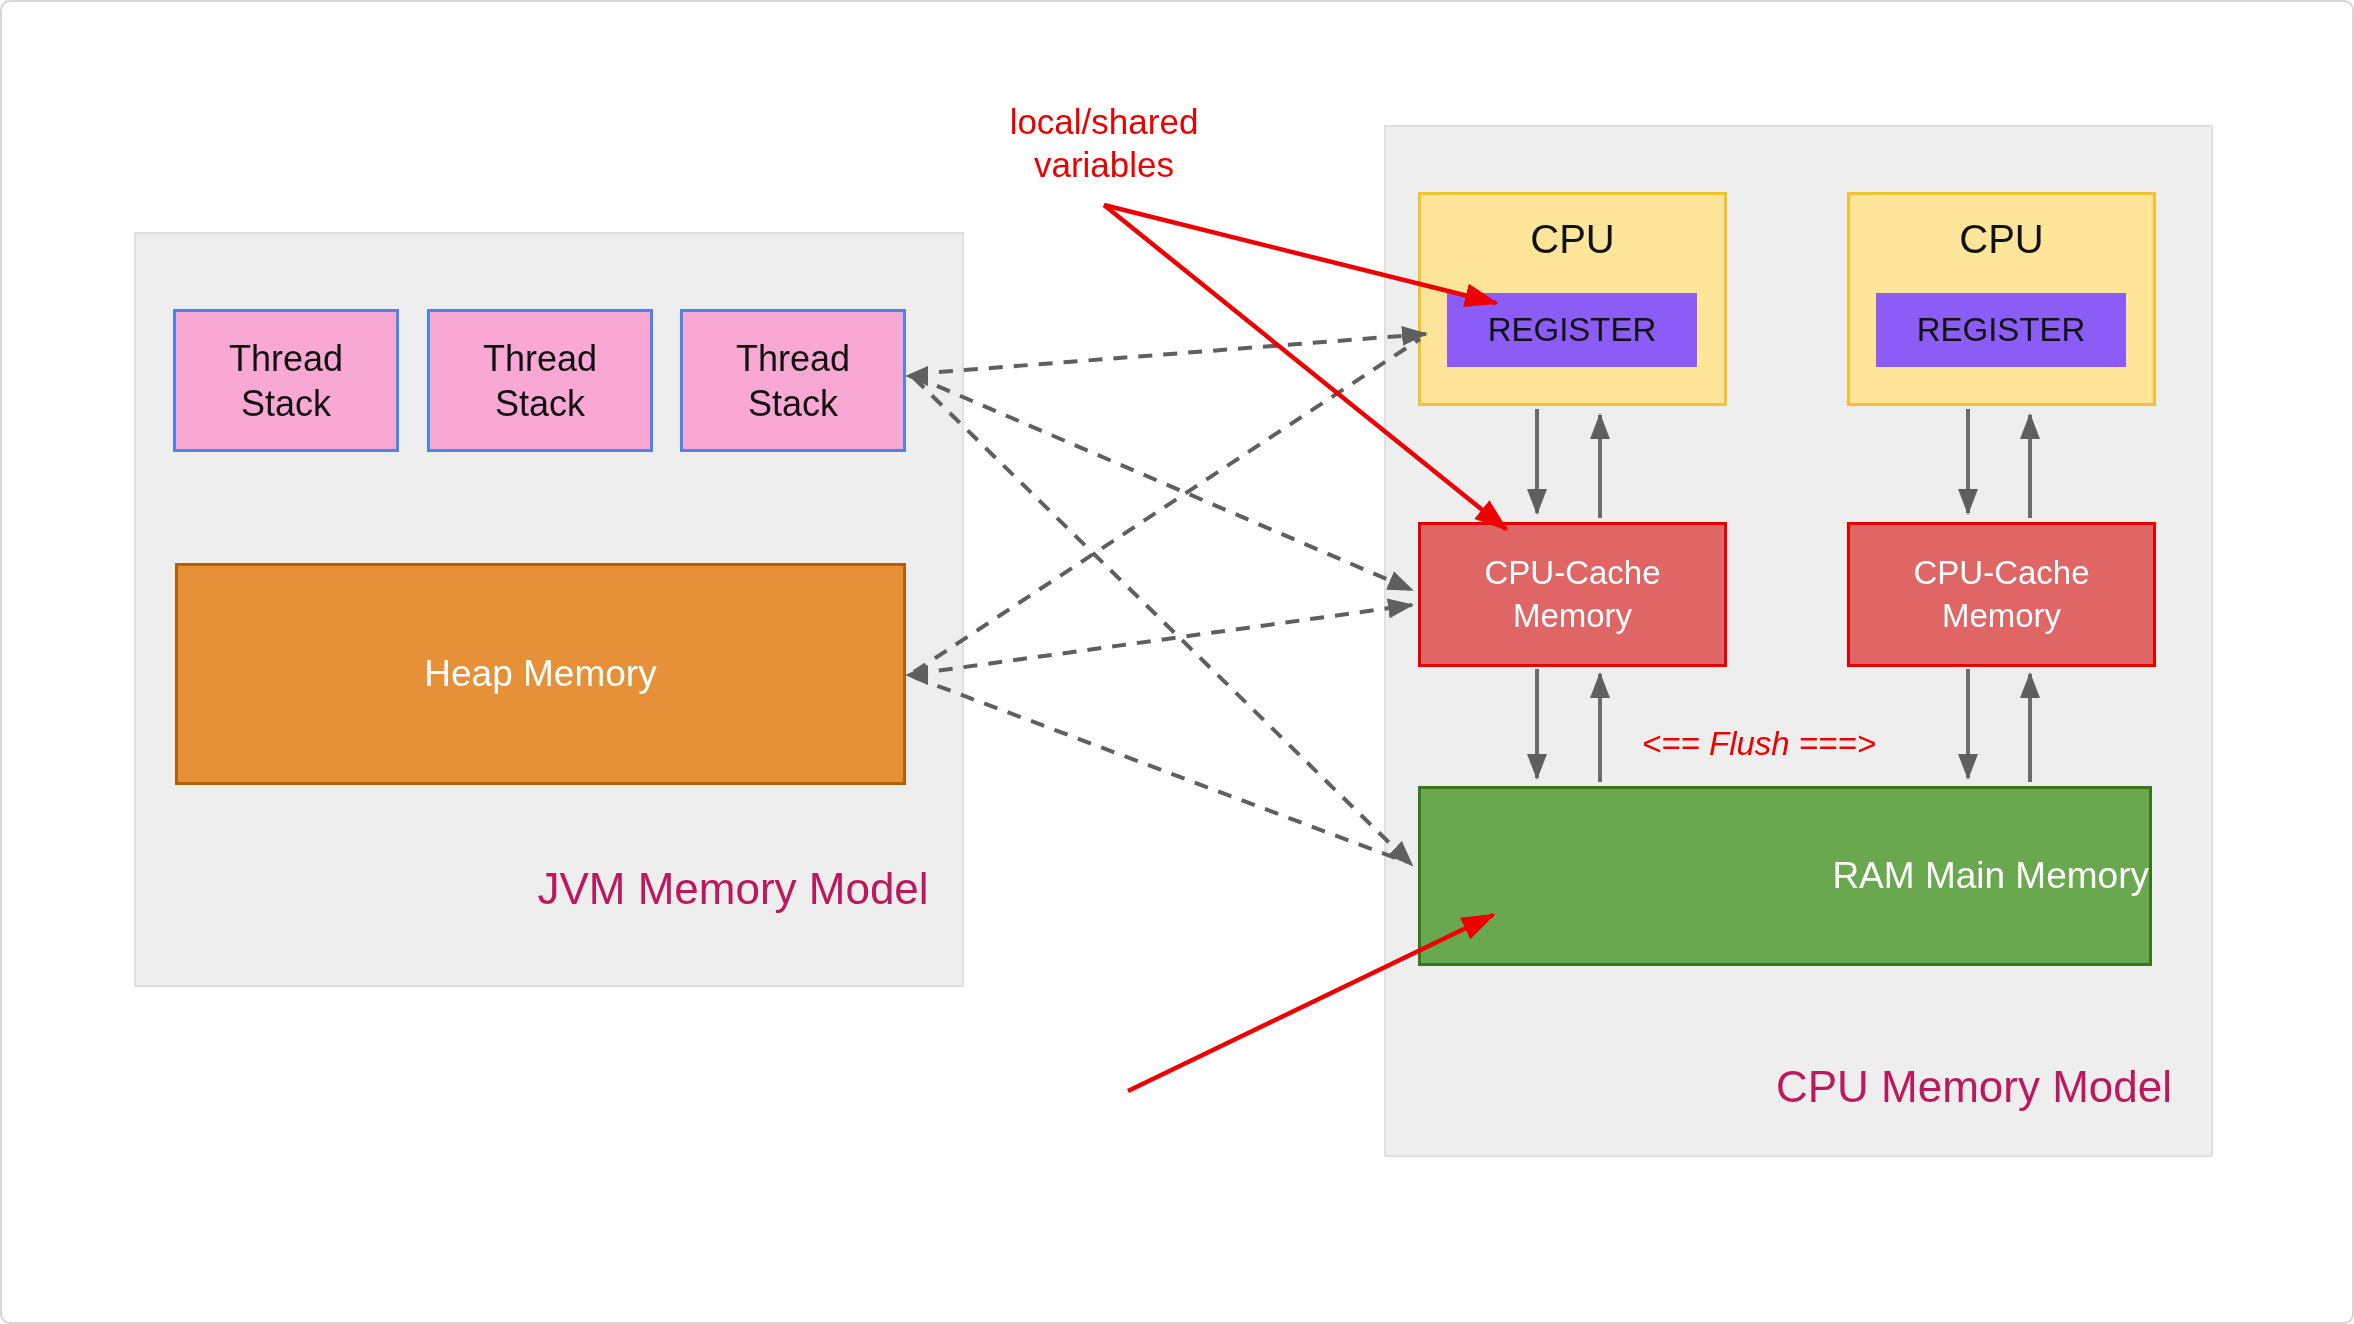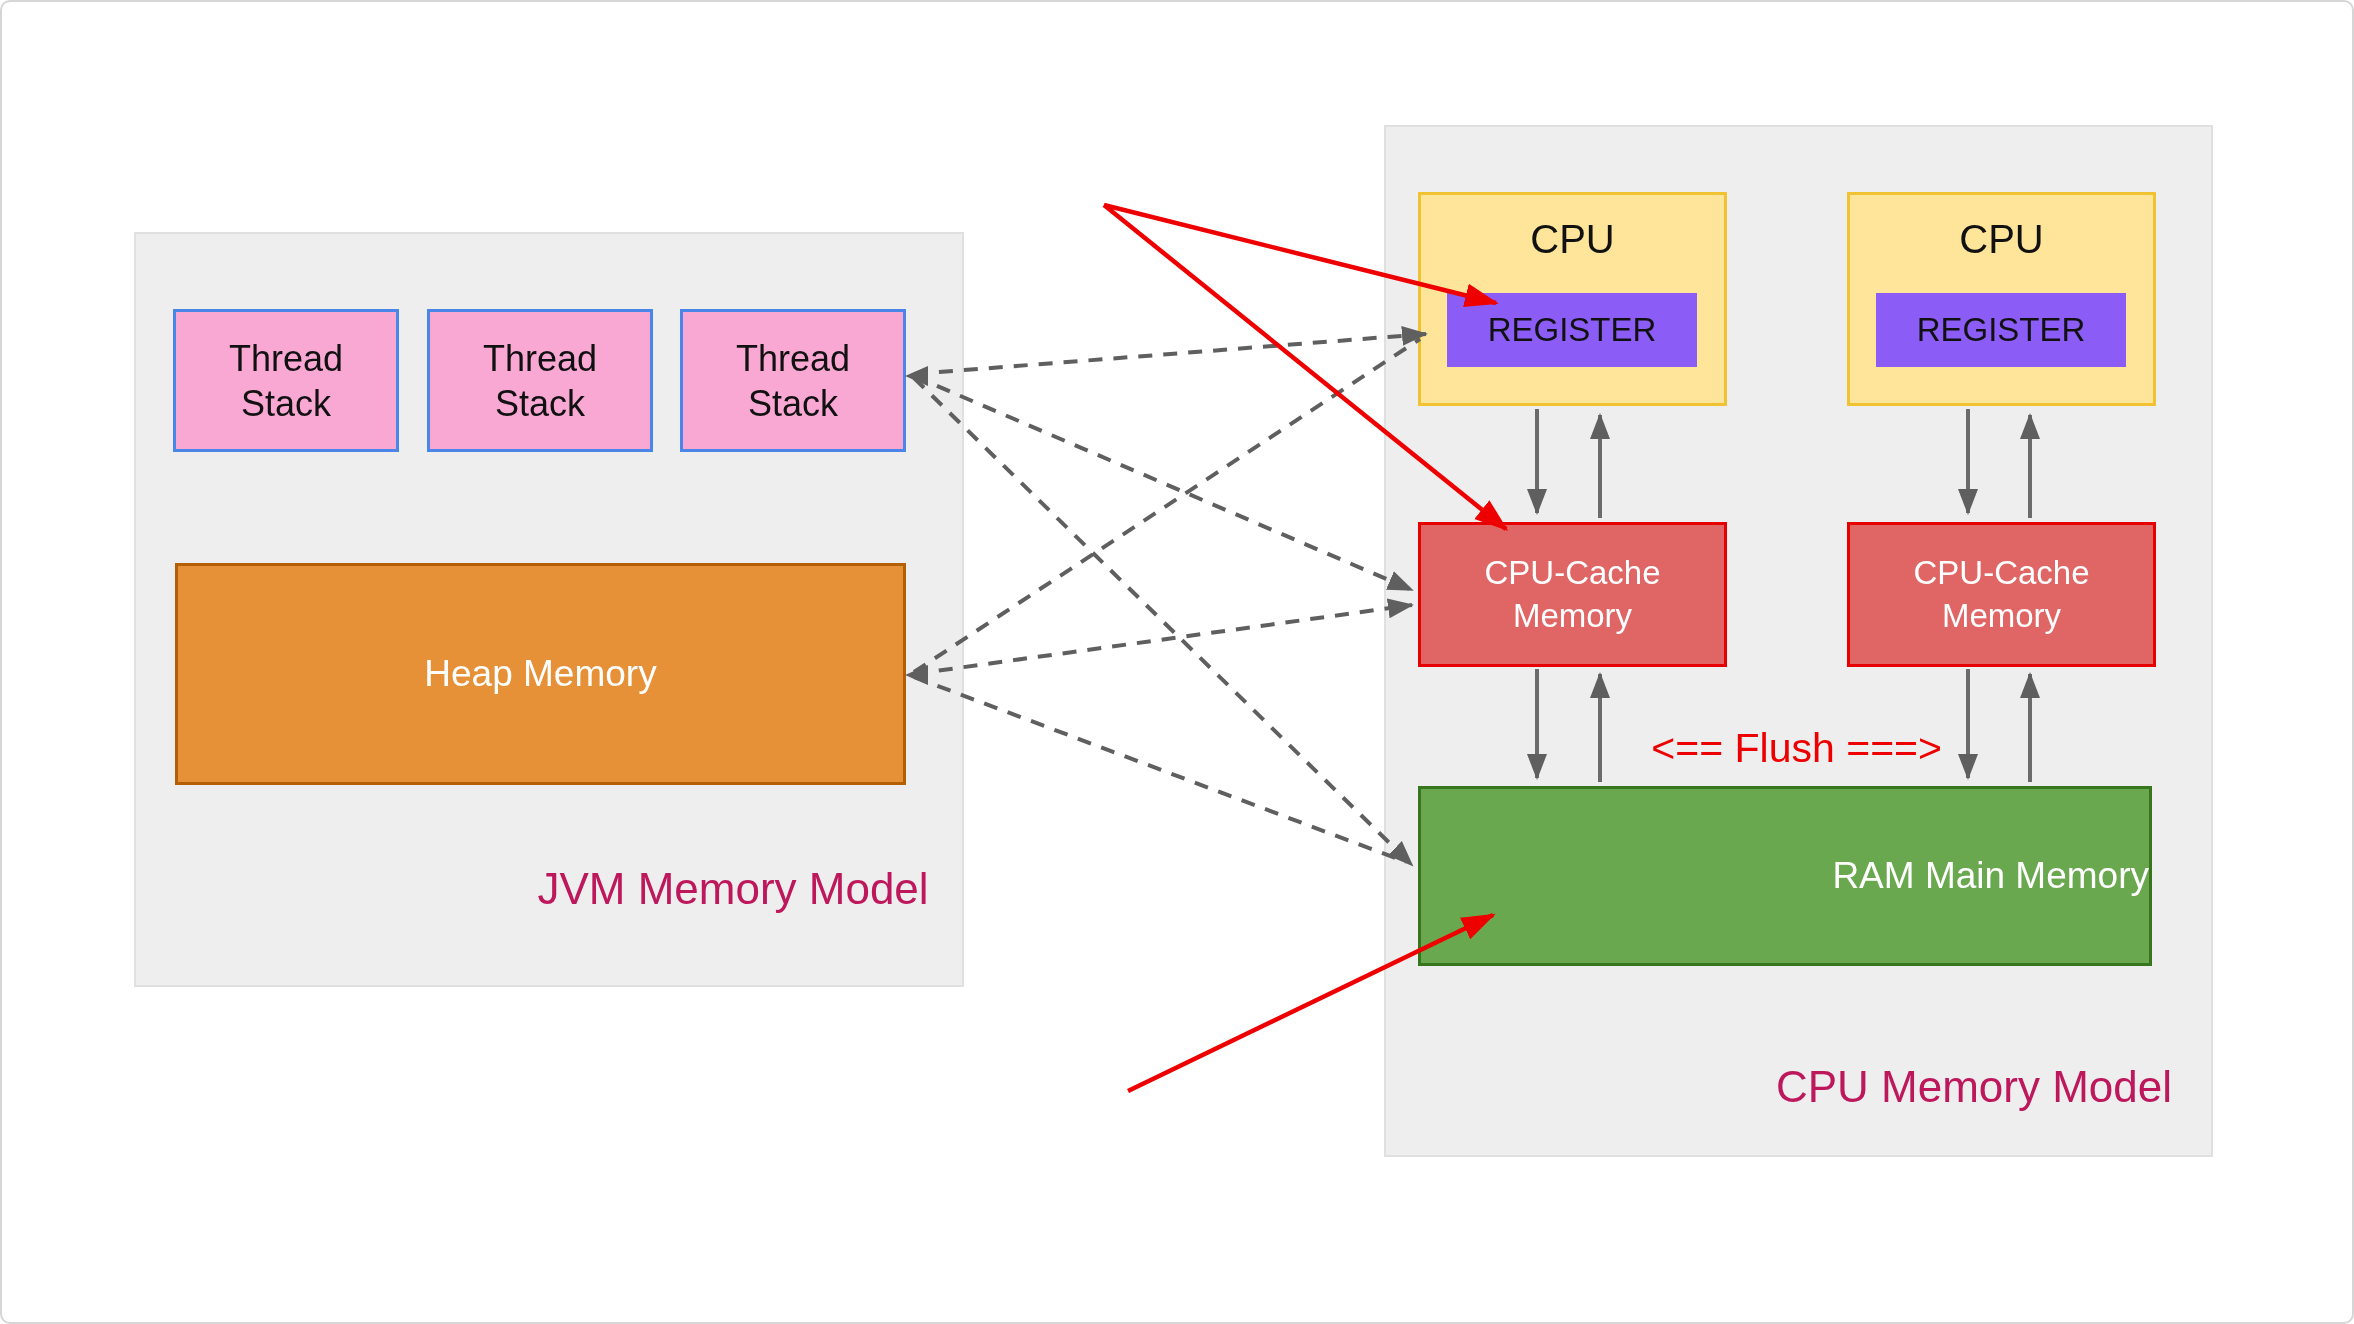--- a/index.html
+++ b/index.html
@@ -47,22 +47,22 @@
   }
   .panel-label {
     position: absolute; text-align: center; color: #be185d;
     font-size: 44px; width: 600px;
   }
   .red-note {
     position: absolute; text-align: center; color: #ee0000;
     font-size: 35px; line-height: 1.24; width: 400px;
   }
   .flush-note {
-    position: absolute; text-align: right; color: #ee0000;
-    font-size: 41px; width: 300px;
+    position: absolute; text-align: left; color: #ee0000;
+    font-size: 33px; width: 300px; font-style: italic;
   }
   #arrow-layer {
     position: absolute; left: 0; top: 0; width: 2354px; height: 1324px;
     pointer-events: none;
   }
 </style>
 </head>
 <body>
 
 <div id="canvas">
@@ -114,20 +114,22 @@
   </div>
 
   <div class="flush-note" style="left:1640px; top:723px;">&lt;== Flush ===&gt;</div>
 
   <div class="box ram-box" style="left:1416px; top:784px; width:734px; height:180px;">
     <span>RAM Main Memory</span>
   </div>
 
   <div class="panel-label" style="left:1672px; top:1060px;">CPU Memory Model</div>
 
+  <div class="red-note prewrap" style="left:902px; top:98px;">local/shared
+variables</div>
 
   <svg id="arrow-layer" viewBox="0 0 2354 1324" xmlns="http://www.w3.org/2000/svg">
     <defs>
       <marker id="ah-gray" markerUnits="userSpaceOnUse" markerWidth="28" markerHeight="22" refX="24" refY="11" orient="auto">
         <path d="M0,1 L26,11 L0,21 Z" fill="#5f5f5f"></path>
       </marker>
       <marker id="ah-red" markerUnits="userSpaceOnUse" markerWidth="38" markerHeight="28" refX="31" refY="14" orient="auto">
         <path d="M0,2 L34,14 L0,26 Z" fill="#ee0000"></path>
       </marker>
     </defs>

